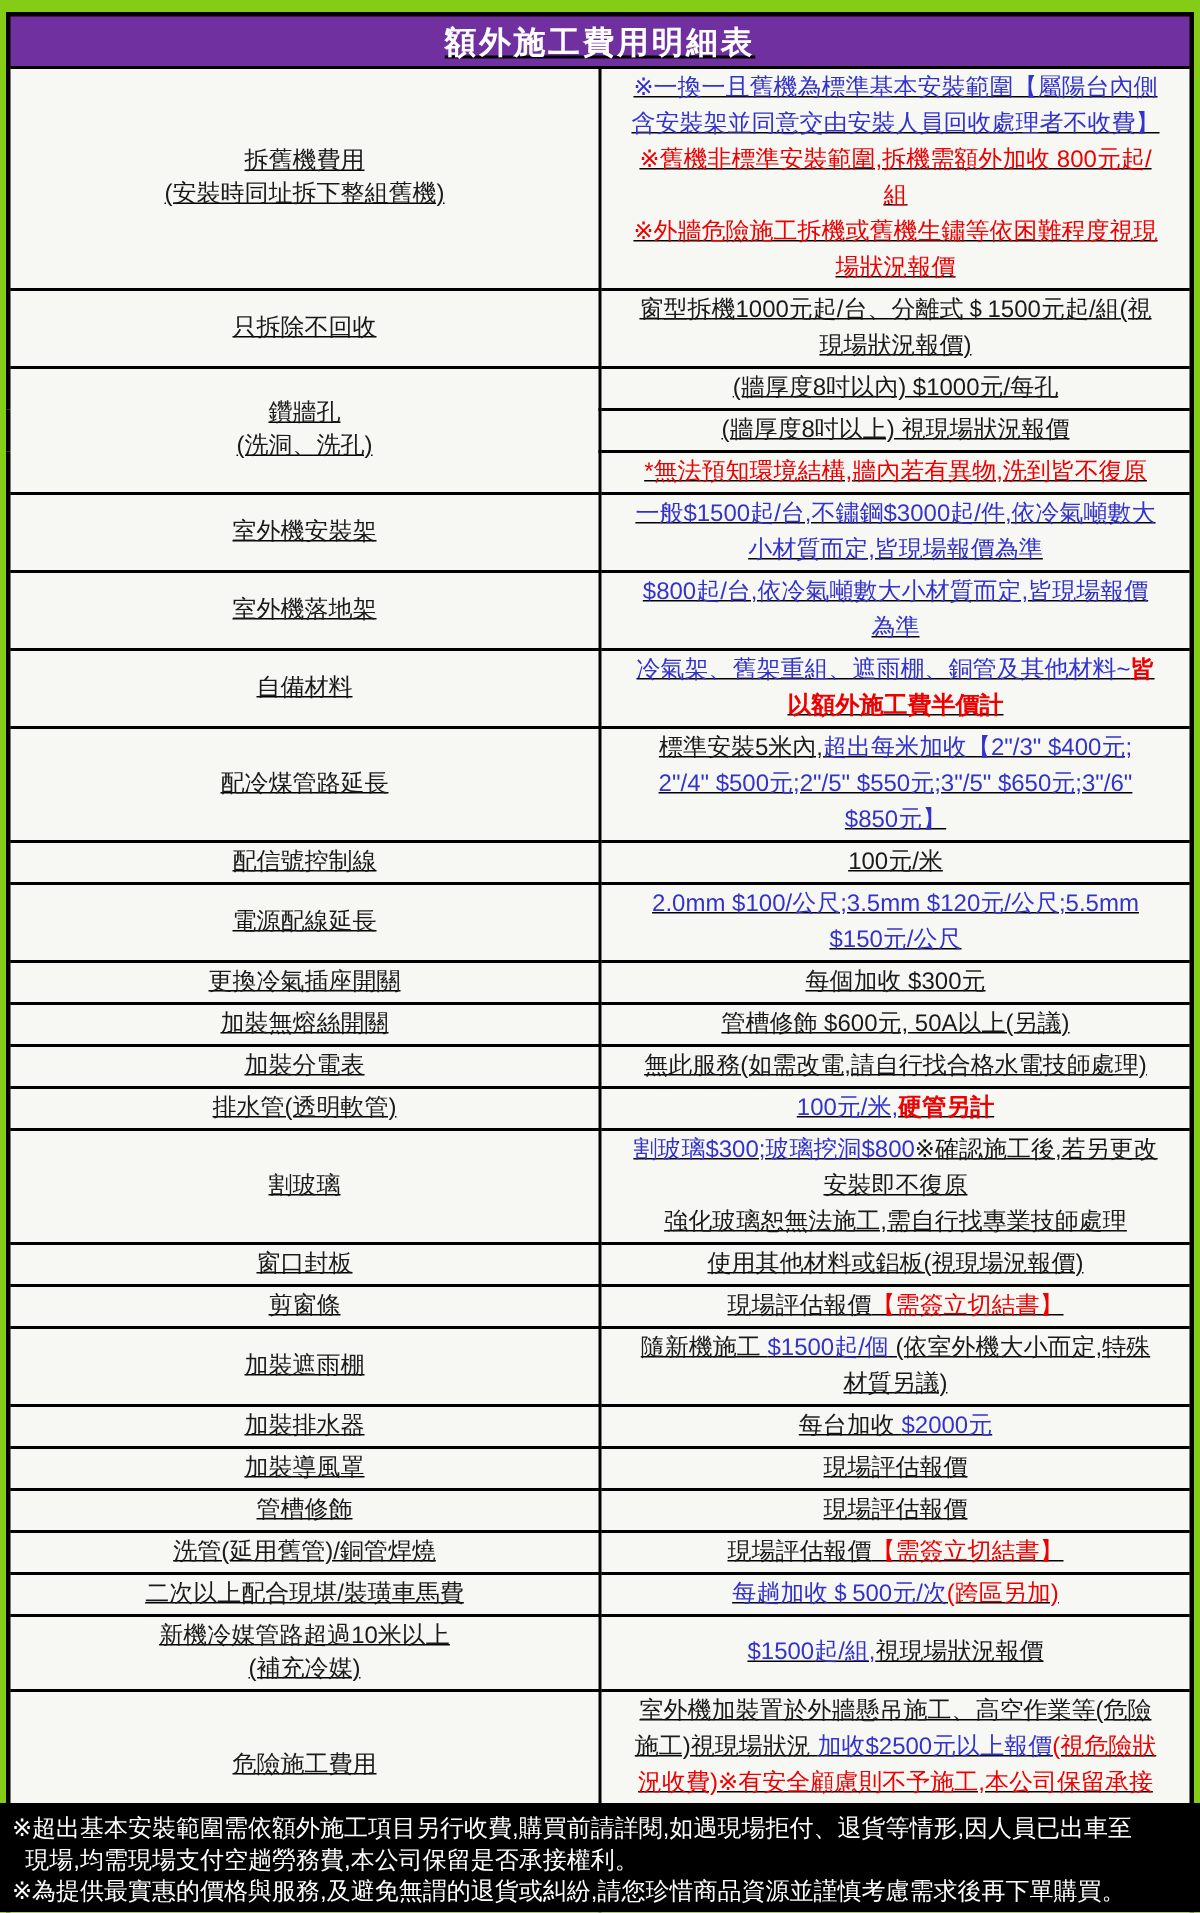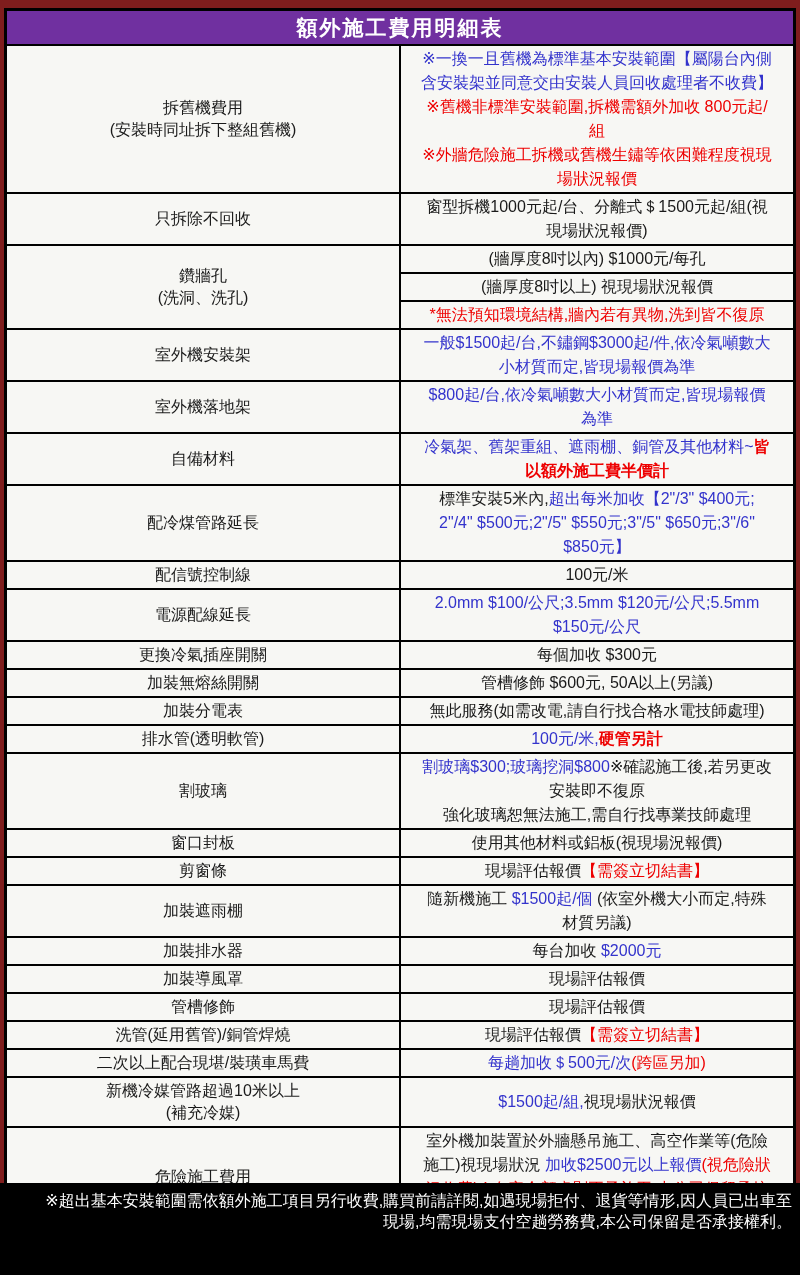--- a/index.html
+++ b/index.html
@@ -1,21 +1,21 @@
 <!DOCTYPE html>
 <html style="--purple: #7030A0; --titletext: #FFFFFF; --blue: #3333CC; --red: #EE0000; --text: #1A1A1A; --cellbg: #F7F7F4; --border: #000000; --noticebg: #000000; --noticetext: #FFFFFF;"><head>
 <meta charset="utf-8">
 <style>
   html,body{margin:0;padding:0;}
   body{
     width:800px;height:1275px;background:#fff;
     font-family:"Liberation Sans","DejaVu Sans",sans-serif;
     -webkit-font-smoothing:antialiased;
   }
-  .page{position:relative;width:800px;height:1275px;overflow:hidden;background:#7f1d1d;}
+  .page{position:relative;width:800px;height:1275px;overflow:hidden;background:#84cc16;text-decoration:underline;}
   table.fee{
     margin:8px 4px 0 4px;width:792px;
     border-collapse:collapse;border:3px solid var(--border,#000);
     table-layout:fixed;
   }
   td{border:2px solid var(--border,#000);background:var(--cellbg,#f7f7f4);vertical-align:middle;}
   td.title{
     background:var(--purple,#7030A0);color:var(--titletext,#fff);
     text-align:center;font-size:21px;font-weight:bold;letter-spacing:2px;
     height:31px;padding:1px;
@@ -26,23 +26,23 @@
   }
   td.value{font-size:16px;line-height:24px;padding:1px 20px;text-align:center;}
   .k{color:var(--text,#1a1a1a);}
   .b{color:var(--blue,#3333CC);}
   .r{color:var(--red,#ee0000);margin-top:27px;}
   .rb{color:var(--red,#ee0000);font-weight:bold;}
   td.foot{padding:2px 6px;white-space:pre-wrap;font-size:16px;line-height:24px;text-align:left;}
   td.foot.fr{color:var(--red,#ee0000);}
   td.foot.fb{color:var(--blue,#3333CC);}
   .bottom{
-    position:absolute;left:0;right:0;bottom:0;height:92px;box-sizing:border-box;
+    position:absolute;left:0;right:0;bottom:0;height:73px;box-sizing:border-box;
     background:var(--noticebg,#000);color:var(--noticetext,#fff);
-    padding:7px 8px;font-size:16px;line-height:21px;white-space:pre-wrap;text-align:right;
+    padding:7px 8px;font-size:16px;line-height:21px;white-space:pre-wrap;
   }
   .bottom p{margin:0;}
 </style>
 </head>
 <body>
 
 <div class="page">
   <table class="fee">
     <tbody id="rows">
       <tr>
@@ -157,14 +157,14 @@
         <tr>
           <td colspan="2" class="foot fr">※依電器公會公告:危險施工三不政策【1.不服務 2.不維修 3.不保固】,若堅持安裝需簽立切結聲明由購買人
   自付全責,後續維修拆機、保養需自行付費處理。【有安全顧慮則不予施工,本公司保留承接權利】</td>
         </tr>
         <tr>
           <td colspan="2" class="foot fb">如上述條件未詳盡事宜,以現場估價為準;額外施工費用採現場直接報價由安裝廠商收取,材料工資恕不另開發票及提供刷卡服務。</td>
         </tr>
       </tbody>
   </table>
   <div class="bottom" id="bottom-notice"><p>※超出基本安裝範圍需依額外施工項目另行收費,購買前請詳閱,如遇現場拒付、退貨等情形,因人員已出車至
-  現場,均需現場支付空趟勞務費,本公司保留是否承接權利。</p></div>
+  現場,均需現場支付空趟勞務費,本公司保留是否承接權利。</p><p>※為提供最實惠的價格與服務,及避免無謂的退貨或糾紛,請您珍惜商品資源並謹慎考慮需求後再下單購買。</p></div>
 </div>
 
 </body></html>

